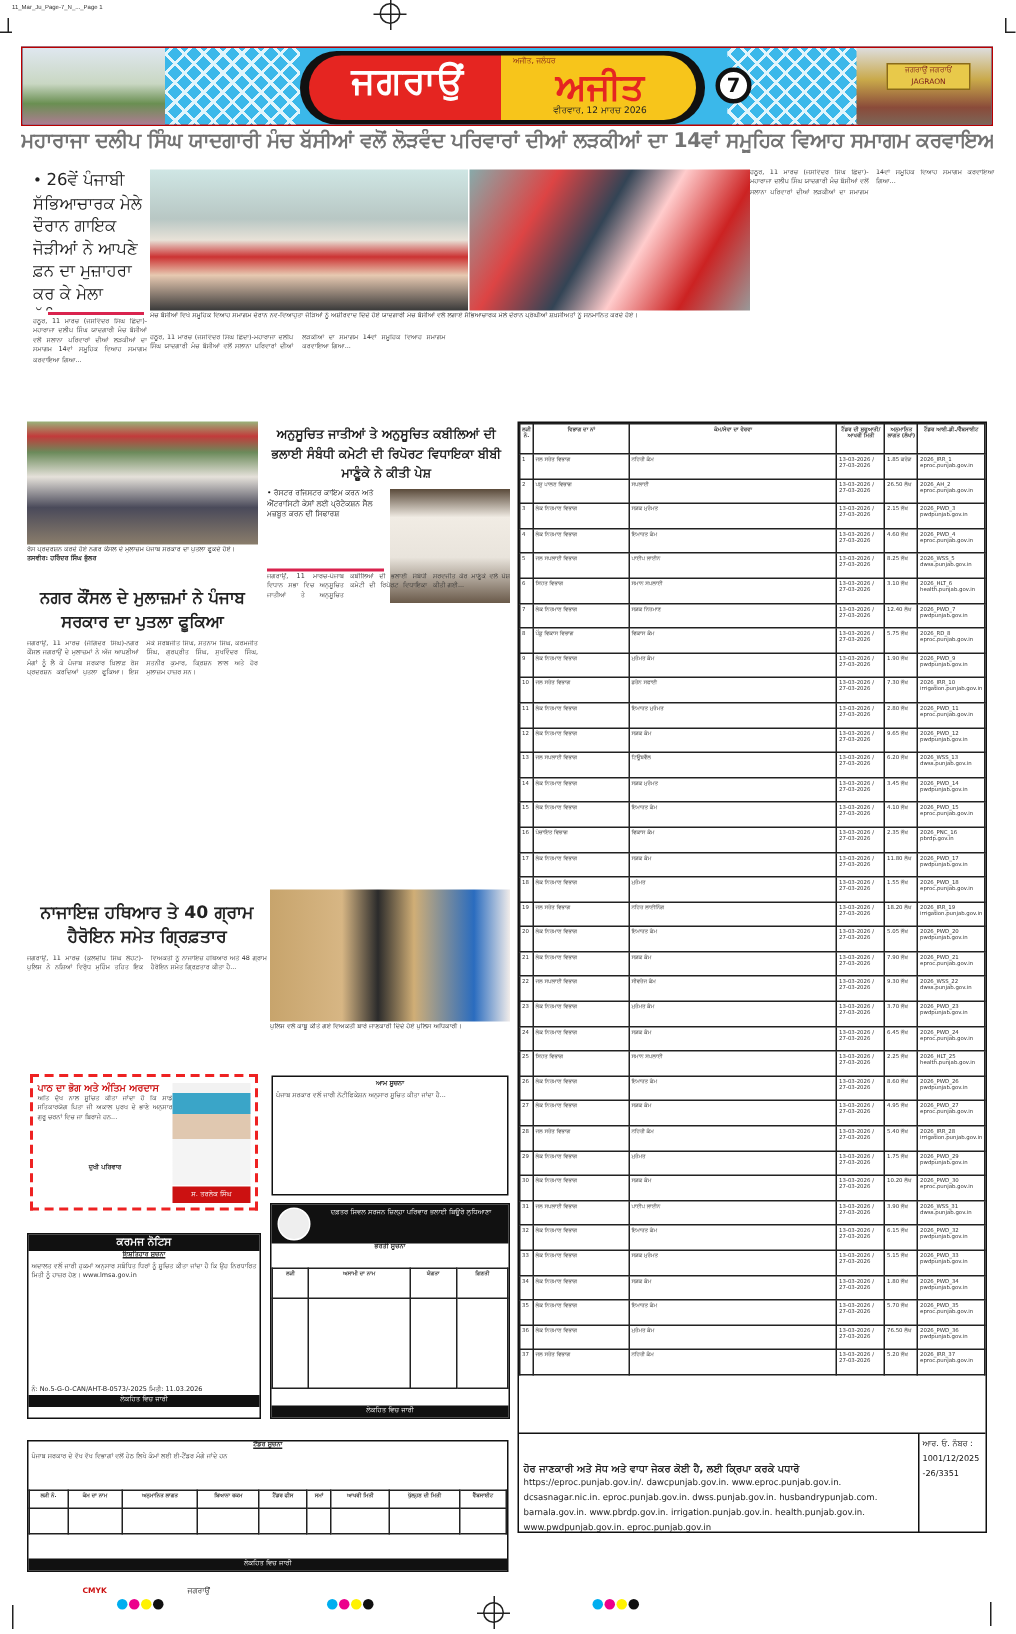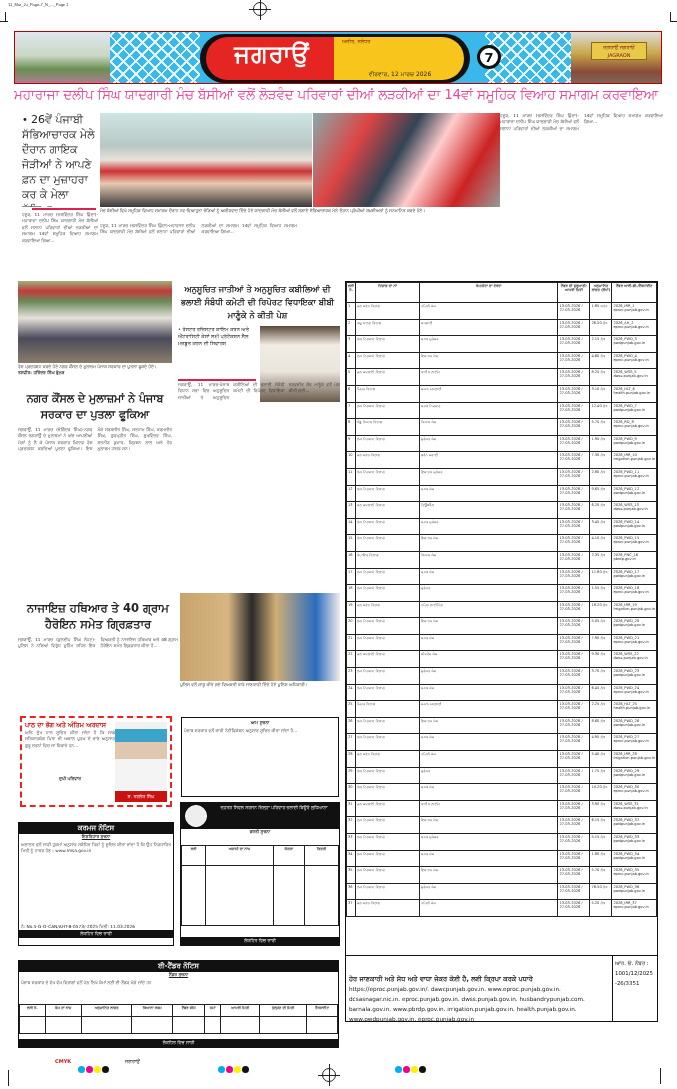--- a/index.html
+++ b/index.html
@@ -19,21 +19,21 @@
     repeating-linear-gradient(45deg,transparent 0 7px,#fff 7px 9px),
     repeating-linear-gradient(-45deg,transparent 0 7px,#fff 7px 9px);opacity:.85}
   .pill{position:absolute;left:185px;top:2px;width:270px;height:49px;border-radius:25px;background:#111;overflow:hidden}
   .pill .red{position:absolute;left:6px;top:3px;width:128px;height:43px;background:#e52521;border-radius:22px 0 0 22px}
   .pill .yel{position:absolute;left:134px;top:3px;width:130px;height:43px;background:#f7c51b;border-radius:0 22px 22px 0}
   .pill .city{position:absolute;left:12px;top:6px;width:120px;text-align:center;font-size:24px;font-weight:bold;color:#fff;font-family:"DejaVu Sans",sans-serif;letter-spacing:1px}
   .pill .brand{position:absolute;left:140px;top:10px;width:120px;text-align:center;font-size:24px;font-weight:bold;color:#e52521}
   .pill .sub{position:absolute;left:142px;top:4px;font-size:5px;color:#7a1a1a}
   .pill .date{position:absolute;left:140px;top:36px;width:120px;text-align:center;font-size:6px;color:#222}
   .pagenum{position:absolute;left:462px;top:13px;width:24px;height:24px;border-radius:50%;background:#fff;border:3px solid #111;text-align:center;font-size:13px;font-weight:bold;line-height:19px}
-  .headline{position:absolute;left:14px;top:86px;width:648px;font-size:13.5px;font-weight:normal;color:#ec4899;letter-spacing:-.2px;white-space:nowrap;overflow:hidden}
+  .headline{position:absolute;left:14px;top:86px;width:648px;font-size:13.5px;font-weight:bold;color:#737373;letter-spacing:-.2px;white-space:nowrap;overflow:hidden}
   
   .txt{font-size:4.3px;line-height:6.4px;color:#333;text-align:justify;overflow:hidden}
   .col{position:absolute;overflow:hidden}
   .photo{position:absolute;overflow:hidden}
   .cap{font-size:4.3px;line-height:6px;color:#222}
   .h2{font-weight:bold;color:#222;text-align:center}
   .bullet{font-size:11px;line-height:15px;color:#222}
   .bullet .dot{font-size:10px}
   .redline{height:2px;background:#d9234e;margin-top:2px}
   
@@ -77,20 +77,21 @@
   <div class="diamonds" style="left:95px"></div>
   <div class="diamonds" style="left:470px"></div>
   <div class="photoR">
     <div class="signR">ਜਗਰਾਉਂ ਜਗਰਾਓਂ JAGRAON</div>
   </div>
   <div class="pill">
     <div class="red"></div>
       <div class="yel"></div>
     <div class="city">ਜਗਰਾਉਂ</div>
     <div class="sub">ਅਜੀਤ, ਜਲੰਧਰ</div>
+    <div class="brand">ਅਜੀਤ</div>
     <div class="date">ਵੀਰਵਾਰ, 12 ਮਾਰਚ 2026</div>
   </div>
   <div class="pagenum">7</div>
 </header>
 
 <h1 class="headline">ਮਹਾਰਾਜਾ ਦਲੀਪ ਸਿੰਘ ਯਾਦਗਾਰੀ ਮੰਚ ਬੱਸੀਆਂ ਵਲੋਂ ਲੋੜਵੰਦ ਪਰਿਵਾਰਾਂ ਦੀਆਂ ਲੜਕੀਆਂ ਦਾ 14ਵਾਂ ਸਮੂਹਿਕ ਵਿਆਹ ਸਮਾਗਮ ਕਰਵਾਇਆ</h1>
 
 <div class="col" style="left:22px;top:112px;width:78px;height:95px">
   <div class="bullet"><span class="dot">• </span><span>26ਵੇਂ ਪੰਜਾਬੀ ਸੱਭਿਆਚਾਰਕ ਮੇਲੇ ਦੌਰਾਨ ਗਾਇਕ ਜੋੜੀਆਂ ਨੇ ਆਪਣੇ ਫ਼ਨ ਦਾ ਮੁਜ਼ਾਹਰਾ ਕਰ ਕੇ ਮੇਲਾ ਲੁੱਟਿਆ</span></div>
 </div>
@@ -159,21 +160,20 @@
           <td></td>
           <td></td>
           <td></td>
         </tr>
   </tbody>
     </table>
   <div class="adfoot" style="position:absolute;bottom:0;width:100%">ਲੋਕਹਿਤ ਵਿਚ ਜਾਰੀ</div>
 </div>
 
 <div class="adbox" style="left:18px;top:960px;width:321px;height:88px">
-  <div class="adhead">ਈ-ਟੈਂਡਰ ਨੋਟਿਸ</div>
   <div class="cap" style="text-align:center;text-decoration:underline;font-weight:bold">ਟੈਂਡਰ ਸੂਚਨਾ</div>
   <div class="txt" style="padding:2px;height:26px">ਪੰਜਾਬ ਸਰਕਾਰ ਦੇ ਵੱਖ ਵੱਖ ਵਿਭਾਗਾਂ ਵਲੋਂ ਹੇਠ ਲਿਖੇ ਕੰਮਾਂ ਲਈ ਈ-ਟੈਂਡਰ ਮੰਗੇ ਜਾਂਦੇ ਹਨ</div>
   <table class="ttable">
     <tbody>
         <tr id="bn-head">
           <th style="height: 12px;">ਲੜੀ ਨੰ.</th>
           <th style="height: 12px;">ਕੰਮ ਦਾ ਨਾਮ</th>
           <th style="height: 12px;">ਅਨੁਮਾਨਿਤ ਲਾਗਤ</th>
           <th style="height: 12px;">ਬਿਆਨਾ ਰਕਮ</th>
           <th style="height: 12px;">ਟੈਂਡਰ ਫੀਸ</th>

